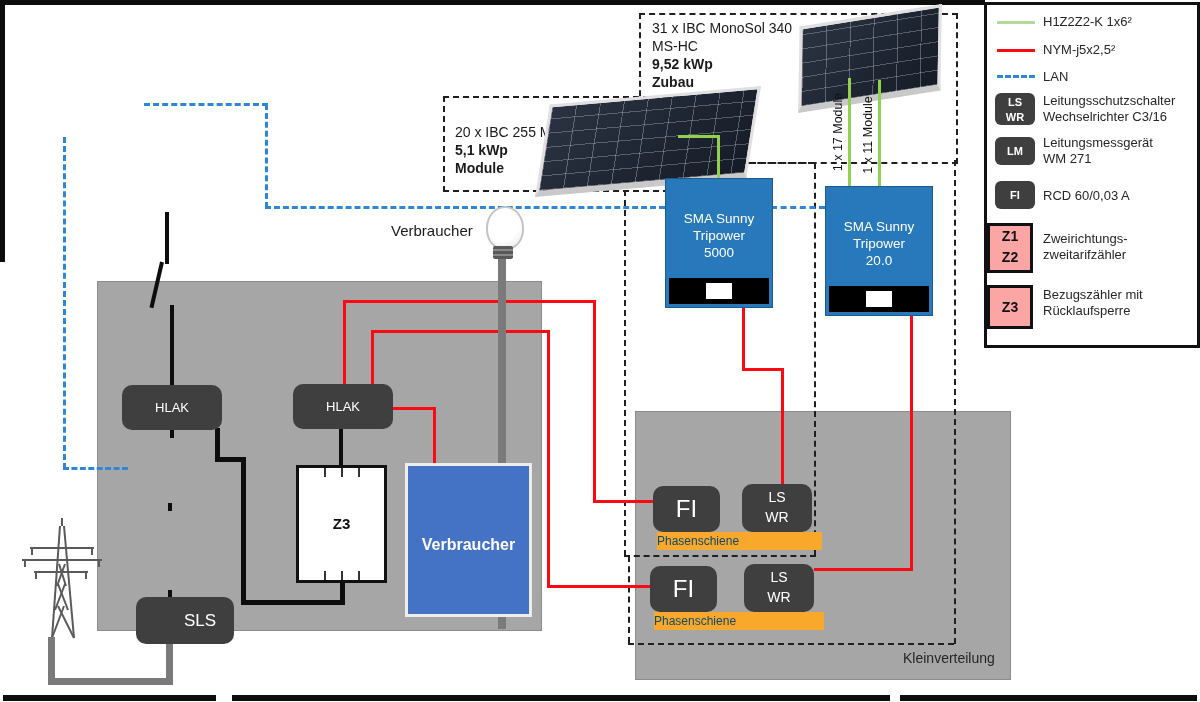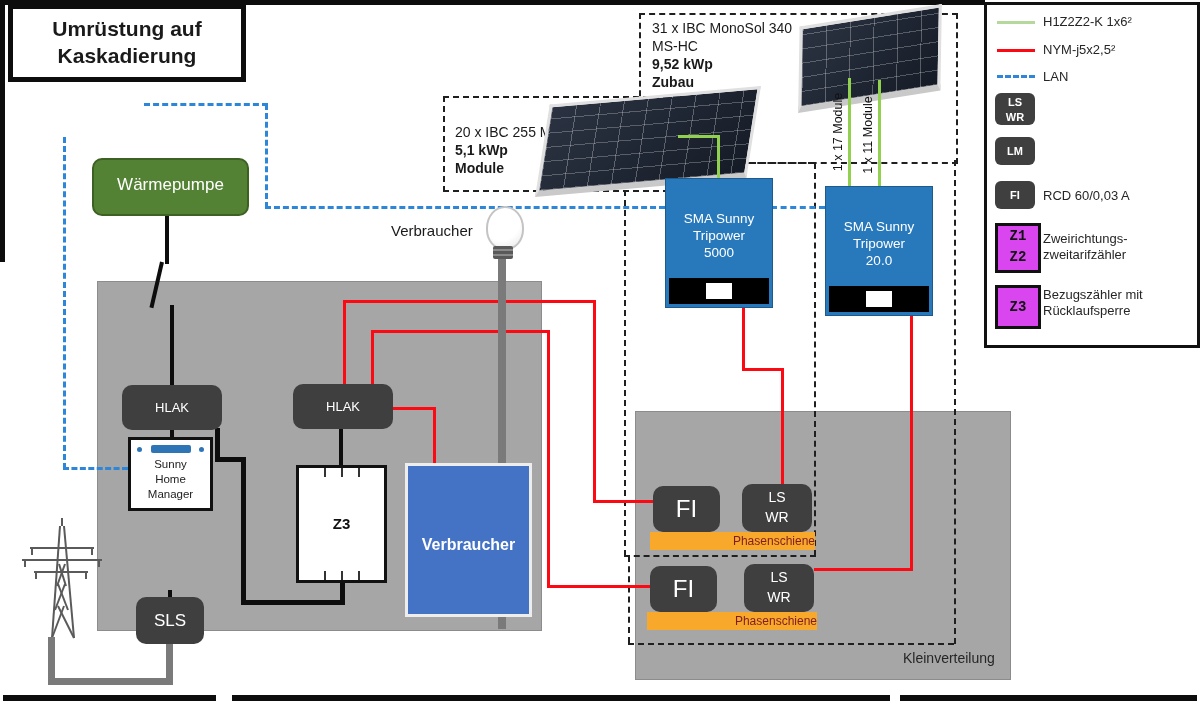--- a/index.html
+++ b/index.html
@@ -16,21 +16,21 @@
   .dark{background:#3f3f3f;border-radius:10px;color:#fff;text-align:center;z-index:5;}
   .grayzone{background:#a6a6a6;border:1px solid #8c8c8c;z-index:1;}
   .meter{background:#fff;border:3px solid #111;z-index:4;text-align:center;font-weight:bold;color:#111;}
   .meter::before,.meter::after{content:"";position:absolute;left:10px;right:10px;height:9px;
      background-image:repeating-linear-gradient(90deg,transparent 0 15px,#333 15px 17px);}
   .meter::before{top:0;} .meter::after{bottom:0;}
   .inv{background:#2779bc;border:1px solid #1f5a8c;color:#fff;text-align:center;
        font-size:13.5px;line-height:1.25;z-index:4;}
   .invbar{position:absolute;left:3px;right:3px;height:26px;background:#000;}
   .invdisp{position:absolute;left:50%;top:5px;width:26px;height:16px;margin-left:-13px;background:#fff;}
-  .busbar{background:#f8a82b;color:#7f1d1d;text-align:right;font-size:12px;line-height:18px;z-index:3;}
+  .busbar{background:#f8a82b;color:#0c4a6e;text-align:left;font-size:12px;line-height:18px;z-index:3;margin-left:7px;}
   .consumer{background:#4472c4;border:3px solid #ededed;color:#fff;font-weight:bold;
             font-size:16px;text-align:center;z-index:4;}
   
   .wl-red{background:#fb0a14;z-index:4;}
   .wl-blk{background:#0d0d0d;z-index:4;}
   .wl-grn{background:#92d050;z-index:4;}
   .wl-gry{background:#7a7a7a;z-index:4;}
   .lan-h{border-top:3px dashed #2e86d9;z-index:4;}
   .lan-v{border-left:3px dashed #2e86d9;z-index:4;}
   .dash-h{border-top:2px dashed #1f1f1f;z-index:2;}
@@ -48,39 +48,35 @@
   
   .bulbglass{width:34px;height:40px;border-radius:50% 50% 46% 46%;border:2px solid #c4c4c4;
      background:radial-gradient(circle at 40% 35%,#ffffff 55%,#e4e4e4);z-index:5;}
   .bulbbase{width:20px;height:13px;background:repeating-linear-gradient(0deg,#595959 0 3px,#8a8a8a 3px 5px);
      border-radius:2px;z-index:5;}
   
   .legend{background:#fff;border:3px solid #111;z-index:6;}
   .lg-t{font-size:13px;line-height:1.22;color:#262626;position:absolute;left:56px;}
   .lg-badge{position:absolute;left:8px;background:#3f3f3f;border-radius:6px;color:#fff;
             text-align:center;font-weight:bold;}
-  .lg-wbox{position:absolute;left:8px;background:#d946ef;border:3px solid #111;text-align:center;
-           font-weight:bold;color:#111;font-family:Liberation Mono, monospace;}
+  .lg-wbox{position:absolute;left:0;background:#fca5a5;border:3px solid #111;text-align:center;
+           font-weight:bold;color:#111;}
   .small-ttl{font-size:14px;color:#262626;}
 </style>
 </head>
 <body>
 
 <div id="canvas">
 
   <div class="abs frame" style="left:0;top:0;width:985px;height:5px;"></div>
   <div class="abs frame" style="left:0;top:0;width:5px;height:262px;"></div>
   <div class="abs frame" style="left:3px;top:695px;width:213px;height:6px;"></div>
   <div class="abs frame" style="left:232px;top:695px;width:658px;height:6px;"></div>
   <div class="abs frame" style="left:900px;top:695px;width:297px;height:6px;"></div>
 
-  <div class="abs titlebox" style="left:8px;top:4px;width:228px;height:62px;">
-    <div>Umrüstung auf</div>
-    <div>Kaskadierung</div>
-  </div>
 
   <div class="abs grayzone" style="left:97px;top:281px;width:443px;height:348px;"></div>
   <div class="abs grayzone" style="left:635px;top:411px;width:374px;height:267px;"></div>
   <div class="abs small-ttl" style="left:903px;top:650px;z-index:2;">Kleinverteilung</div>
 
   <div class="abs dashrect" style="left:443px;top:96px;width:292px;height:92px;"></div>
   <div class="abs dashrect" style="left:639px;top:13px;width:315px;height:147px;"></div>
   <div class="abs dash-v" style="left:624px;top:190px;height:366px;"></div>
   <div class="abs dash-h" style="left:624px;top:555px;width:192px;"></div>
   <div class="abs dash-v" style="left:814px;top:163px;height:393px;"></div>
@@ -168,45 +164,34 @@
       <line x1="14" y1="34" x2="14" y2="41"></line>
         <line x1="74" y1="34" x2="74" y2="41"></line>
       <line x1="7" y1="46" x2="7" y2="53"></line>
         <line x1="81" y1="46" x2="81" y2="53"></line>
       <line x1="18" y1="58" x2="18" y2="65"></line>
         <line x1="68" y1="58" x2="68" y2="65"></line>
       <line x1="44" y1="4" x2="44" y2="12"></line>
     </g>
   </svg>
 
-  <div class="abs rnode pump" style="left:92px;top:158px;width:153px;height:54px;">Wärmepumpe</div>
 
   <div class="abs bulbglass" style="left:486px;top:206px;"></div>
   <div class="abs bulbbase" style="left:493px;top:246px;"></div>
   <div class="abs" style="left:391px;top:222px;font-size:15px;z-index:5;">Verbraucher</div>
 
   <div class="abs dark" style="left:122px;top:385px;width:100px;height:45px;font-size:13px;line-height:45px;">HLAK</div>
   <div class="abs dark" style="left:293px;top:384px;width:100px;height:45px;font-size:13px;line-height:45px;">HLAK</div>
 
-  <div class="abs" style="left:128px;top:437px;width:79px;height:68px;background:#fff;border:3px solid #111;z-index:5;overflow:hidden;">
-    <div class="abs" style="left:20px;top:5px;width:40px;height:8px;background:#2e75b6;border-radius:2px;"></div>
-    <div class="abs" style="left:6px;top:7px;width:5px;height:5px;border-radius:50%;background:#2e75b6;"></div>
-    <div class="abs" style="left:68px;top:7px;width:5px;height:5px;border-radius:50%;background:#2e75b6;"></div>
-    <div style="margin-top:17px;text-align:center;font-size:11.5px;line-height:1.3;color:#222;">
-      <div>Sunny</div>
-      <div>Home</div>
-      <div>Manager</div>
-    </div>
-  </div>
 
   <div class="abs meter" style="left:296px;top:465px;width:85px;height:112px;font-size:15px;line-height:112px;">
     <span>Z3</span>
   </div>
 
-  <div class="abs dark" style="left:136px;top:597px;width:68px;height:47px;font-size:17px;line-height:47px;">SLS</div>
+  <div class="abs dark" style="left:136px;top:597px;width:68px;height:47px;font-size:17px;line-height:47px;padding-left:30px;">SLS</div>
 
   <div class="abs consumer" style="left:405px;top:463px;width:121px;height:148px;">
     <div style="margin-top:70px;">Verbraucher</div>
   </div>
 
   <div class="abs inv" style="left:665px;top:178px;width:106px;height:128px;">
     <div style="margin-top:32px;">
       <div>SMA Sunny</div>
       <div>Tripower</div>
       <div>5000</div>
@@ -246,22 +231,30 @@
     <div class="abs" style="left:10px;top:44px;width:38px;height:3px;background:#fb0a14;"></div>
     <div class="lg-t" style="top:37px;">NYM-j5x2,5²</div>
 
     <div class="abs" style="left:10px;top:70px;width:38px;height:0;border-top:3px dashed #2e86d9;"></div>
     <div class="lg-t" style="top:64px;">LAN</div>
 
     <div class="lg-badge" style="top:88px;width:40px;height:32px;font-size:11px;line-height:1.4;padding-top:2px;height:30px;">
       <div>LS</div>
       <div>WR</div>
     </div>
+    <div class="lg-t" style="top:88px;">
+      <div>Leitungsschutzschalter</div>
+      <div>Wechselrichter C3/16</div>
+    </div>
 
     <div class="lg-badge" style="top:132px;width:40px;height:28px;font-size:11px;line-height:28px;">LM</div>
+    <div class="lg-t" style="top:130px;">
+      <div>Leitungsmessgerät</div>
+      <div>WM 271</div>
+    </div>
 
     <div class="lg-badge" style="top:176px;width:40px;height:28px;font-size:11px;line-height:28px;">FI</div>
     <div class="lg-t" style="top:183px;">RCD 60/0,03 A</div>
 
     <div class="lg-wbox" style="top:218px;width:40px;height:44px;font-size:14px;line-height:1.5;">
       <div>Z1</div>
       <div>Z2</div>
     </div>
     <div class="lg-t" style="top:226px;">
       <div>Zweirichtungs-</div>

